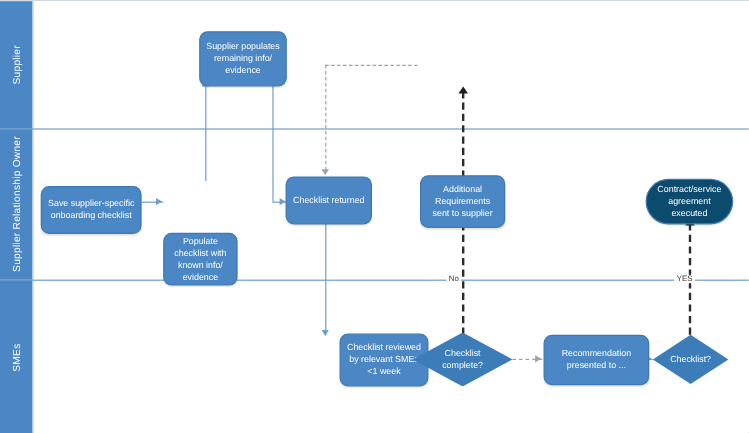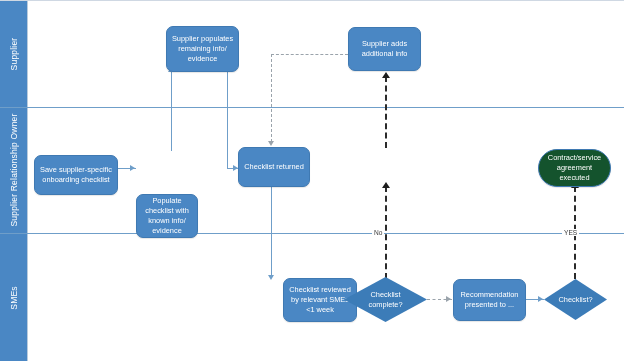--- a/index.html
+++ b/index.html
@@ -15,21 +15,21 @@
              white-space:nowrap;font-size:8.5px;letter-spacing:.2px;}
   .lane-body{position:absolute;left:27px;top:0;right:0;height:100%;background:#ffffff;}
   .lane-sep{position:absolute;left:0;width:624px;height:1px;background:#6f9ec9;}
   .pool-edge{position:absolute;left:27px;top:0;width:1px;height:361px;background:#b9cbdd;}
   
   .node{position:absolute;box-sizing:border-box;display:flex;align-items:center;
         justify-content:center;text-align:center;color:#ffffff;font-size:7.4px;
         line-height:1.32;padding:2px 4px;z-index:6;}
   .proc{background:#4a87c4;border:1px solid #3f79b2;border-radius:7px;
         box-shadow:0 1px 1px rgba(0,0,0,.10);}
-  .pill{background:#14532d;border:1px solid #3f79b2;border-radius:26px;
+  .pill{background:#0c4a6e;border:1px solid #3f79b2;border-radius:26px;
         box-shadow:0 1px 1px rgba(0,0,0,.10);}
   .dec{background:transparent;border:none;}
   .dec .dia{position:absolute;left:0;top:0;width:100%;height:100%;
             background:#3c7cb8;
             clip-path:polygon(50% 0,100% 50%,50% 100%,0 50%);}
   .dec .dtxt{position:relative;z-index:2;width:74%;}
   
   .ln{position:absolute;z-index:3;}
   .h-sol{height:1px;background:#6f9ec9;}
   .v-sol{width:1px;background:#6f9ec9;}
@@ -117,51 +117,51 @@
   <div class="ar ar-r" style="left:538px;top:295px;"></div>
 
   <div class="ln v-das-b" style="left:574px;top:185px;height:93px;"></div>
   <div class="ar ar-u-b" style="left:571px;top:181px;"></div>
   <div class="elab" style="left:562px;top:228px;">YES</div>
 
   <div class="node proc" style="left:134px;top:25px;width:73px;height:46px;margin-left:32px;">
     <span>Supplier populates remaining info/ evidence</span>
   </div>
 
-  <div class="node proc" style="left:348px;top:26px;width:73px;height:44px;">
-    <span>Supplier adds additional info</span>
-  </div>
 
   <div class="node proc" style="left:34px;top:154px;width:84px;height:40px;">
     <span>Save supplier-specific onboarding checklist</span>
   </div>
 
   <div class="node proc" style="left:136px;top:145px;width:62px;height:44px;margin-top:48px;">
     <span>Populate checklist with known info/ evidence</span>
   </div>
 
   <div class="node proc" style="left:238px;top:146px;width:72px;height:40px;">
     <span>Checklist returned</span>
   </div>
 
+  <div class="node proc" style="left:350px;top:145px;width:71px;height:44px;">
+    <span>Additional Requirements sent to supplier</span>
+  </div>
 
   <div class="node pill" style="left:538px;top:148px;width:73px;height:38px;">
     <span>Contract/service agreement executed</span>
   </div>
 
   <div class="node proc" style="left:238px;top:277px;width:74px;height:44px;margin-left:45px;">
     <span>Checklist reviewed by relevant SMEs &lt;1 week</span>
   </div>
 
   <div class="node dec" style="left:344px;top:276px;width:83px;height:45px;">
     <div class="dia"></div>
     <div class="dtxt">Checklist complete?</div>
   </div>
 
-  <div class="node proc" style="left:453px;top:278px;width:73px;height:42px;">
+  <div class="node proc" style="left:453px;top:278px;width:88px;height:42px;">
     <span>Recommendation presented to ...</span>
   </div>
 
   <div class="node dec" style="left:544px;top:278px;width:63px;height:41px;">
     <div class="dia"></div>
     <div class="dtxt">Checklist?</div>
   </div>
 
 </div>
 

